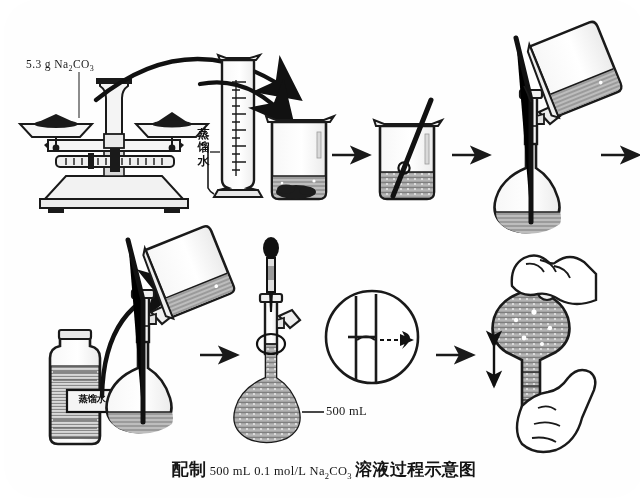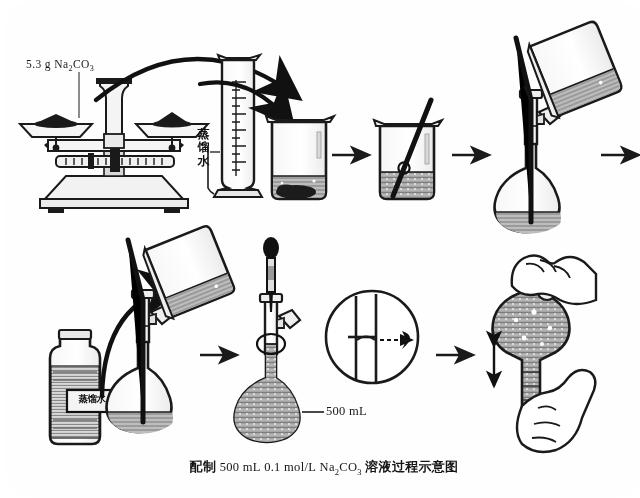--- a/index.html
+++ b/index.html
@@ -58,21 +58,21 @@
     left: 0; top: 458px;
     width: 640px;
     text-align: center;
     font-size: 12.5px;
     letter-spacing: .3px;
     color: #151515;
   }
   #caption .cn {
     font-family: "DejaVu Sans", sans-serif;
     font-weight: 700;
-    font-size: 13px;
+    font-size: 17px;
   }
   #caption sub { font-size: 8.5px; }
   .bottle-label-text {
     position: absolute;
     left: 66px; top: 393px;
     width: 44px;
     font-family: "DejaVu Sans", sans-serif;
     font-weight: 700;
     font-size: 9.5px;
     letter-spacing: -0.5px;

